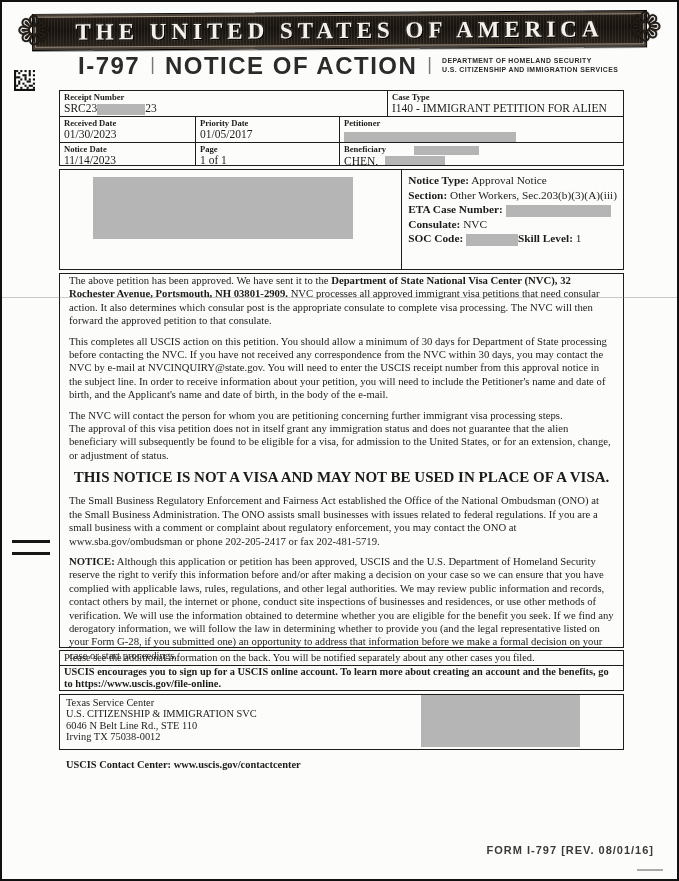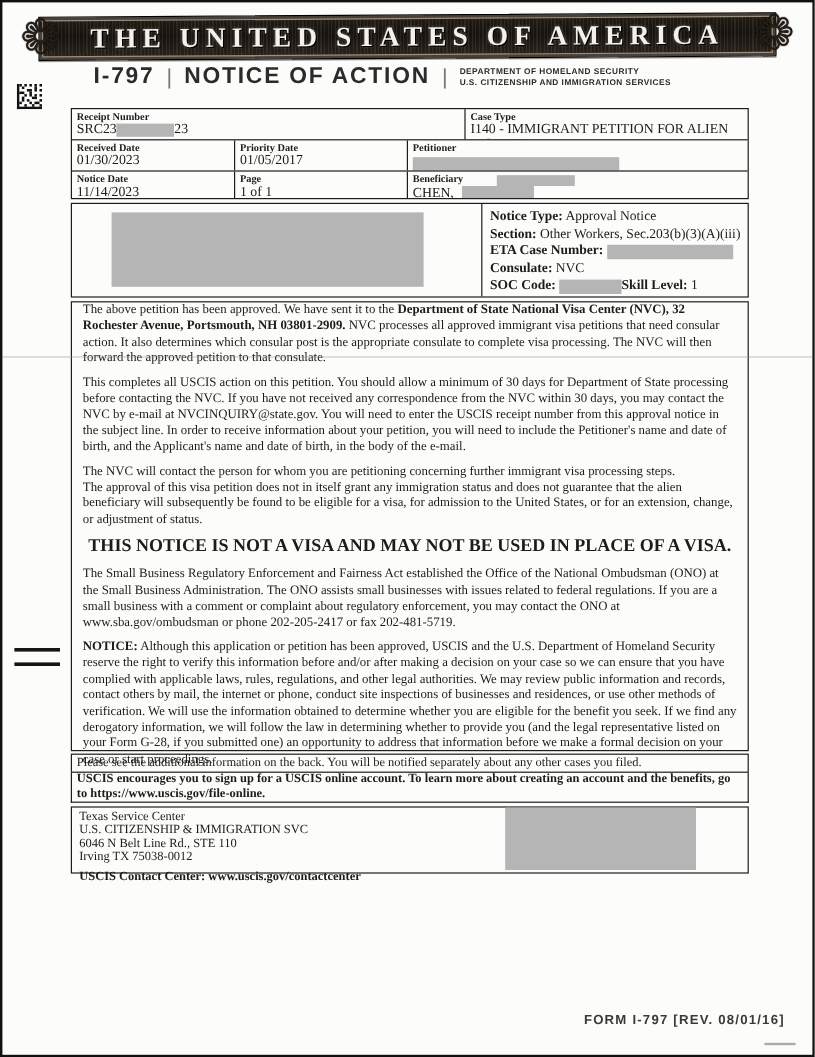--- a/index.html
+++ b/index.html
@@ -29,58 +29,58 @@
     position:absolute; top:50%; font-size:40px; line-height:1; color:#241e17;
     text-shadow:0 0 1px #000; transform:translateY(-53%);
   }
   .rosette.left  { left:-16px; }
   .rosette.right { right:-16px; }
   
   .header-row {
     position:absolute; left:76px; top:52px; display:flex; align-items:flex-start; gap:10px;
     font-family:"Liberation Sans", sans-serif; color:#2b2b2b;
   }
-  .form-no, .notice-title { font-weight:bold; font-size:19px; letter-spacing:1.5px; line-height:1; }
+  .form-no, .notice-title { font-weight:bold; font-size:24px; letter-spacing:1.5px; line-height:1; }
   .hdr-sep { font-size:18px; color:#777; font-weight:normal; line-height:1; margin-top:1px; }
   .agency { font-size:6.9px; font-weight:bold; letter-spacing:.4px; line-height:1.35; margin-top:2px; }
   
   .dmx { position:absolute; left:12px; top:68px; width:21px; height:21px; }
   
   .stack { position:absolute; left:57px; top:88px; width:565px; }
   .bx { border:1.5px solid #1d1d1d; background:transparent; }
   .gap3 { height:3px; } .gap2 { height:2px; }
   
   .itable { display:flex; flex-direction:column; }
   .irow { display:flex; }
   .irow + .irow { border-top:1.4px solid #1d1d1d; }
   .icell { padding:1px 4px 1px 4px; overflow:hidden; }
   .icell + .icell { border-left:1.4px solid #1d1d1d; }
   .c1 { width:135px; } .c2 { width:144px; } .c12 { width:279px; } .c3 { flex:1; }
   .ilabel { font-weight:bold; font-size:8.6px; line-height:10px; }
   .ival { font-size:11.5px; line-height:12px; }
   .r1 { height:25px;gap:48px; } .r2 { height:26px; } .r3 { height:23px; }
   .redact { display:inline-block; background:#b5b5b5; vertical-align:middle; }
   
-  .ntrow { display:flex; height:79px;gap:26px; }
+  .ntrow { display:flex; height:101px;gap:26px; }
   .nt-left { width:338px; position:relative; }
   .nt-left .bigredact { position:absolute; left:33px; top:7px; width:260px; height:62px; background:#b5b5b5; }
   .nt-right { flex:1; border-left:1.4px solid #1d1d1d; padding:3px 6px; }
   .nt-line { font-size:11.3px; line-height:14.6px; white-space:nowrap; }
   .nt-line b { font-weight:bold; }
   
   .body-box { height:375px; padding:0 9px; }
   .body-box p { font-size:10.7px; line-height:13.4px; margin-bottom:7px; text-align:left; }
   .body-box p.tight { margin-bottom:0; }
   .visa-warning { text-align:center; font-weight:bold; font-size:15px; margin:6px 0 8px 0; }
   
   .back-info { height:16px; font-size:10.4px; line-height:13px; padding:0 4px; }
   .online-row { height:25px; font-size:10.4px; font-weight:bold; line-height:12px; padding:0 4px; }
   .bottom-box { height:56px; position:relative; padding:2px 6px; }
   .addr-line { font-size:10.4px; line-height:11.4px; }
-  .contact-line { font-size:10.4px; font-weight:bold; margin-top:4px; }
+  .contact-line { font-size:10.4px; font-weight:bold; margin-top:16px; }
   .bottom-redact { position:absolute; left:361px; top:0px; width:159px; height:52px; background:#b5b5b5; }
   
   .form-rev {
     position:absolute; right:23px; top:842px;
     font-family:"Liberation Sans", sans-serif; font-weight:bold; font-size:11px;
     letter-spacing:1px; color:#3a3a3a;
   }
   .reg-mark { position:absolute; left:10px; width:38px; height:3px; background:#161616; }
   .reg-mark.m1 { top:538px; } .reg-mark.m2 { top:550px; }
   .scan-line { position:absolute; left:0; right:0; top:295px; height:1px; background:rgba(140,140,140,.45); }

